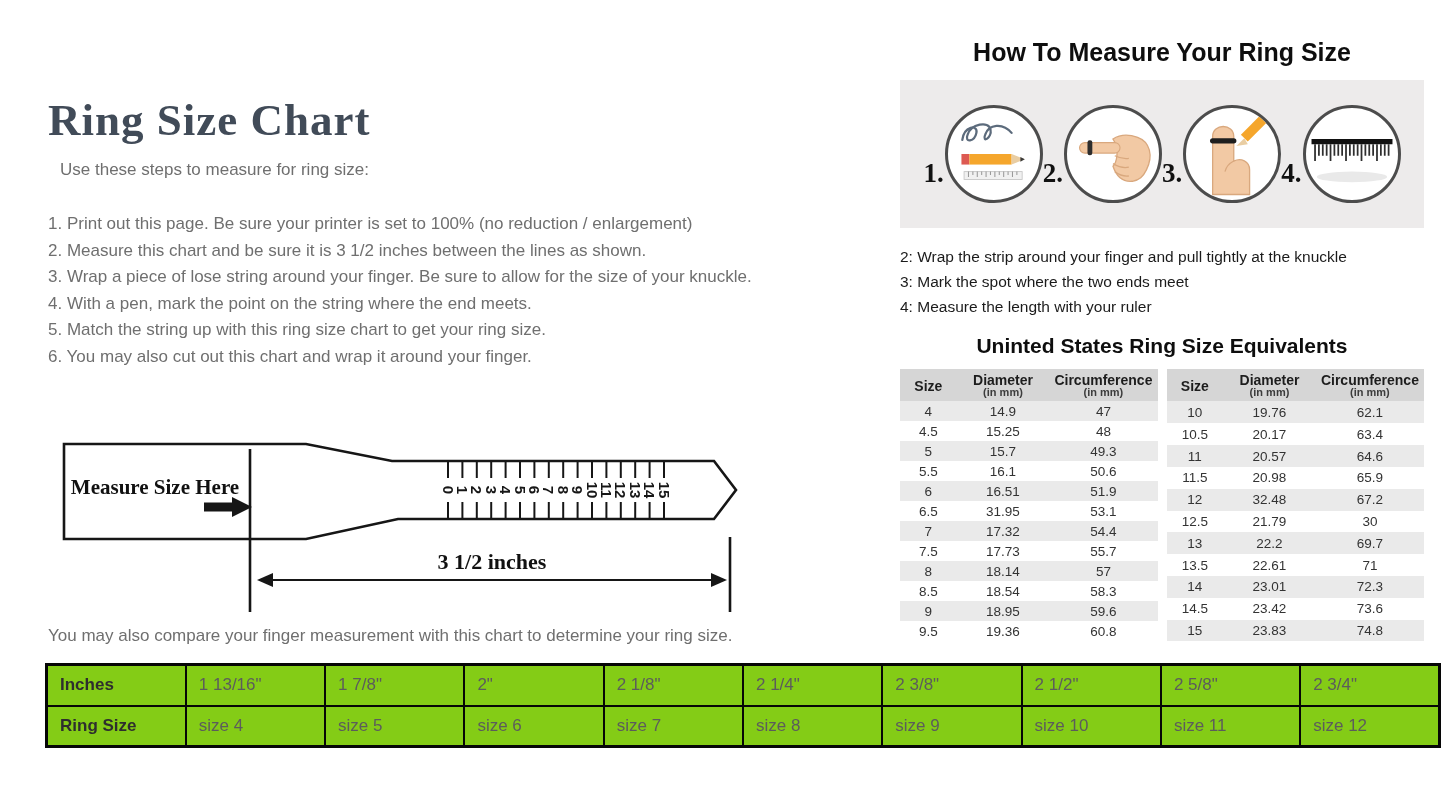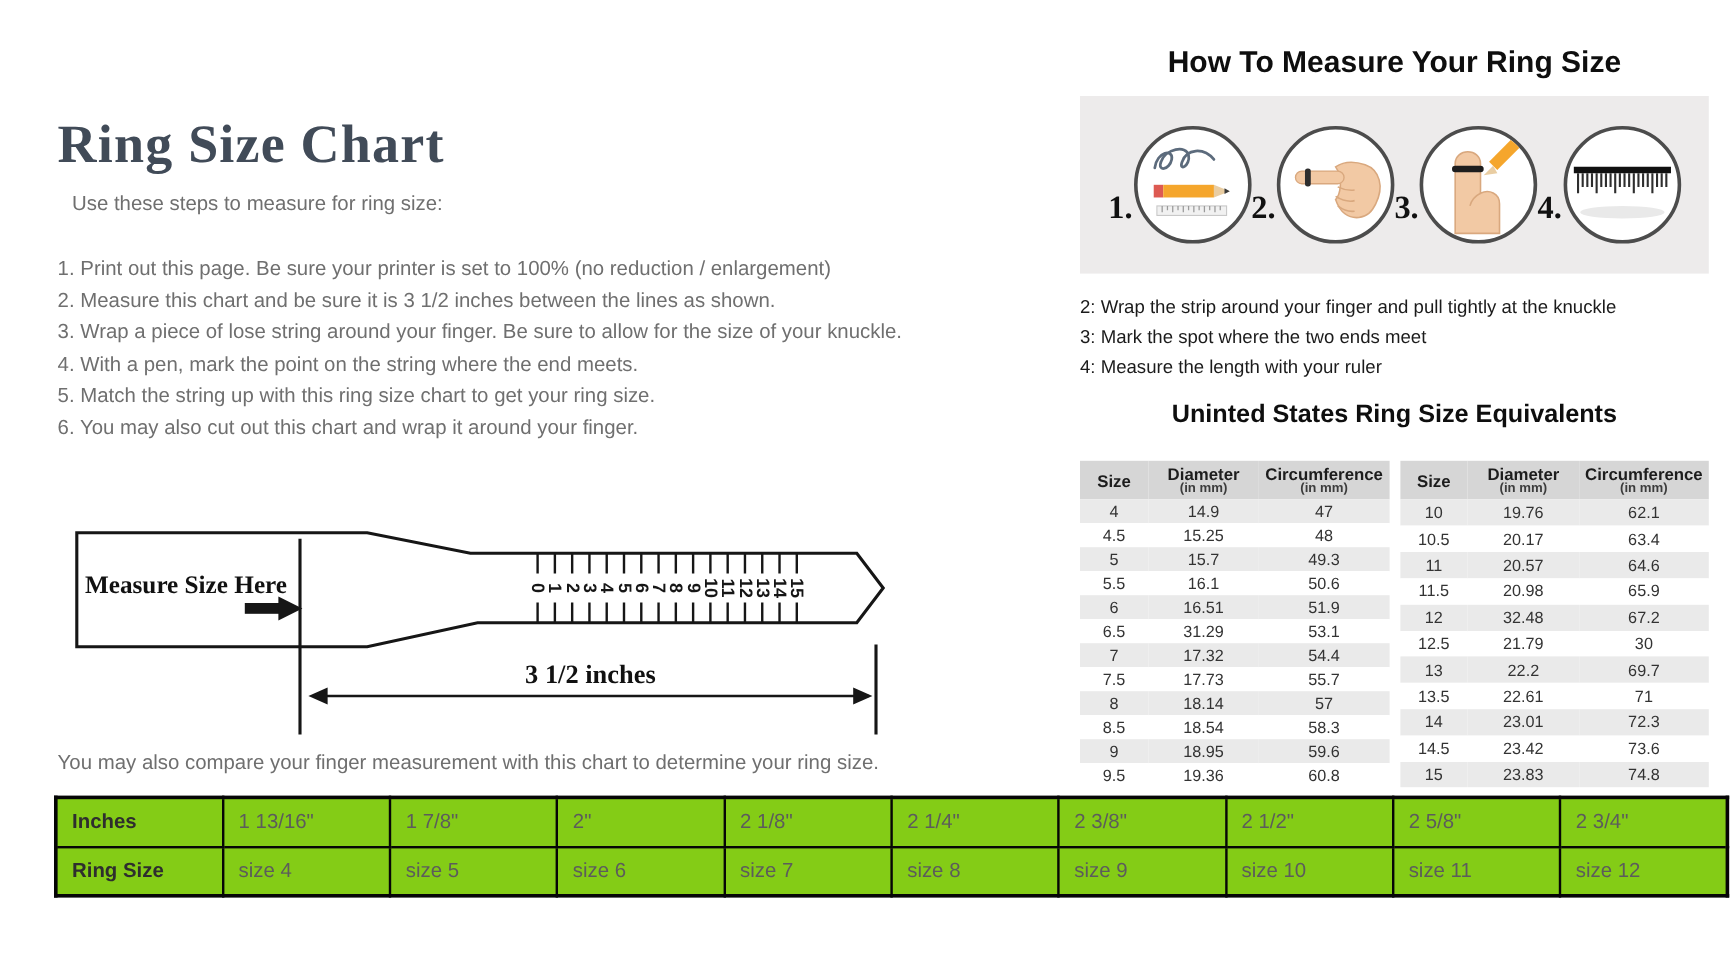--- a/index.html
+++ b/index.html
@@ -32,21 +32,21 @@
   
   .right-col { position:absolute; left:900px; top:38px; width:524px; }
   .how-title { text-align:center; font-size:25px; font-weight:bold; color:#0e0e0e; }
   .icon-panel { margin-top:13px; height:148px; background:var(--panel-gray,#edebeb); display:flex; align-items:center; justify-content:center; }
   .panel-item { display:flex; align-items:flex-end; }
   .panel-num { font-family:"Liberation Serif",serif; font-weight:bold; font-size:27px; color:#111; margin:0 1px 14px 0; }
   .circle { width:98px; height:98px; border:3px solid #4c4c4c; border-radius:50%; background:#fff; display:flex; align-items:center; justify-content:center; overflow:hidden; flex-shrink:0; }
   .circle svg { width:88px; height:88px; }
   .steps-right { margin-top:16px; font-size:15.5px; color:#1b1b1b; line-height:25px; }
   .equiv-title { margin-top:15px; text-align:center; font-size:21px; font-weight:bold; color:#0e0e0e; }
-  .tables { margin-top:26px; display:flex; gap:9px; }
+  .tables { margin-top:11px; display:flex; gap:9px; }
   table.sizes { flex:1; border-collapse:collapse; font-size:13.5px; color:#333; text-align:center; table-layout:fixed; }
   table.sizes col.c-size { width:22%; } table.sizes col.c-diam { width:36%; } table.sizes col.c-circ { width:42%; }
   table.sizes thead th { background:var(--table-header-gray,#d6d6d6); font-size:14px; color:#1d1d1d; padding:4px 1px 3px; line-height:1.02; }
   table.sizes .unit { display:block; font-size:11px; font-weight:bold; color:#3c3c3c; }
   table.sizes tbody td { padding:2.5px 1px; background:#fff; }
   table.sizes tbody tr.alt td { background:var(--row-alt-gray,#eaeaea); }
 </style>
 </head>
 <body>
 
@@ -265,21 +265,21 @@
               <td>16.1</td>
               <td>50.6</td>
             </tr>
             <tr class="alt">
               <td>6</td>
               <td>16.51</td>
               <td>51.9</td>
             </tr>
             <tr>
               <td>6.5</td>
-              <td>31.29</td>
+              <td>31.95</td>
               <td>53.1</td>
             </tr>
             <tr class="alt">
               <td>7</td>
               <td>17.32</td>
               <td>54.4</td>
             </tr>
             <tr>
               <td>7.5</td>
               <td>17.73</td>

